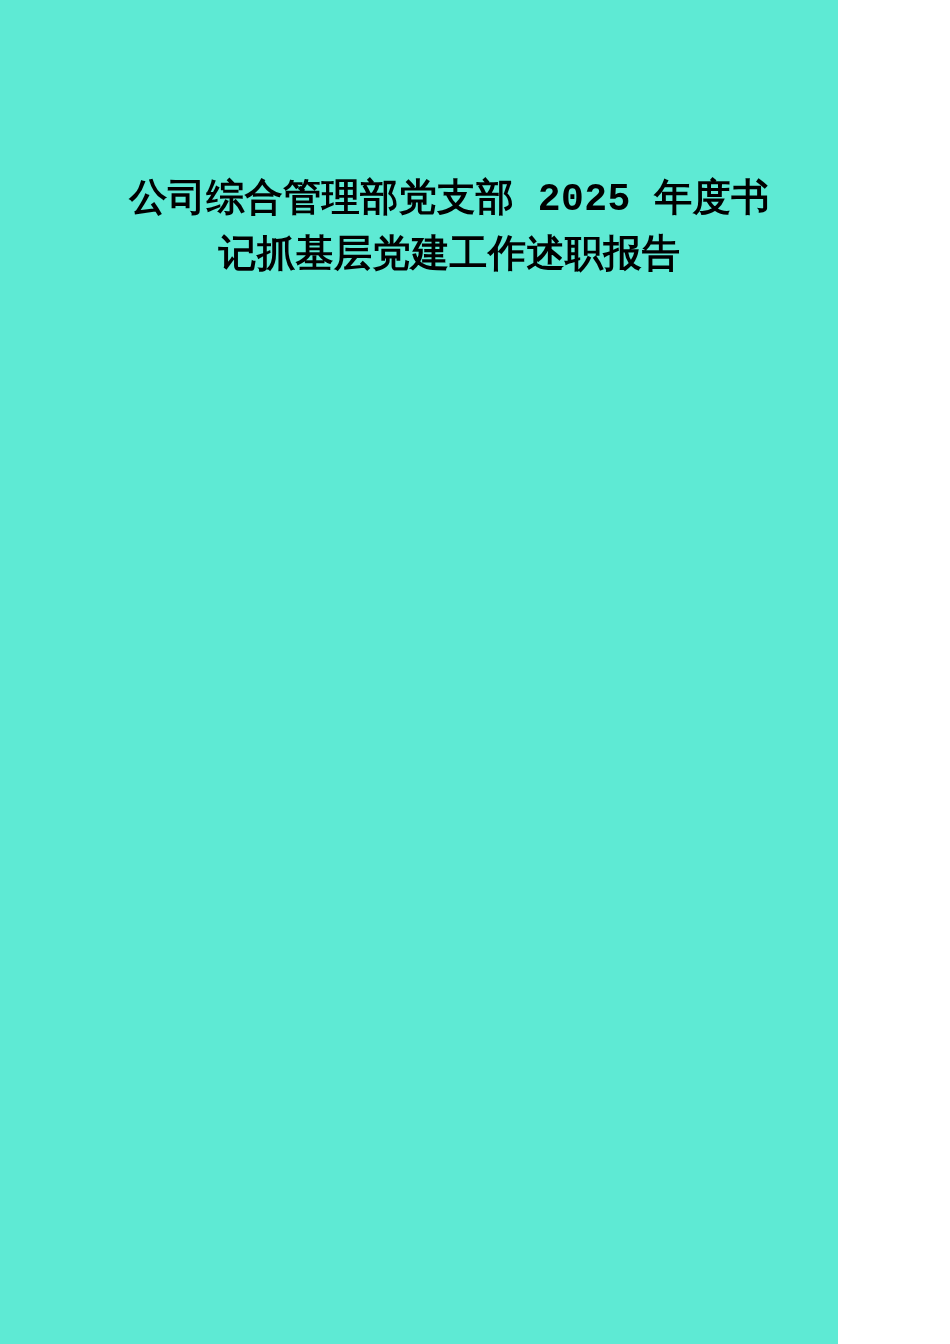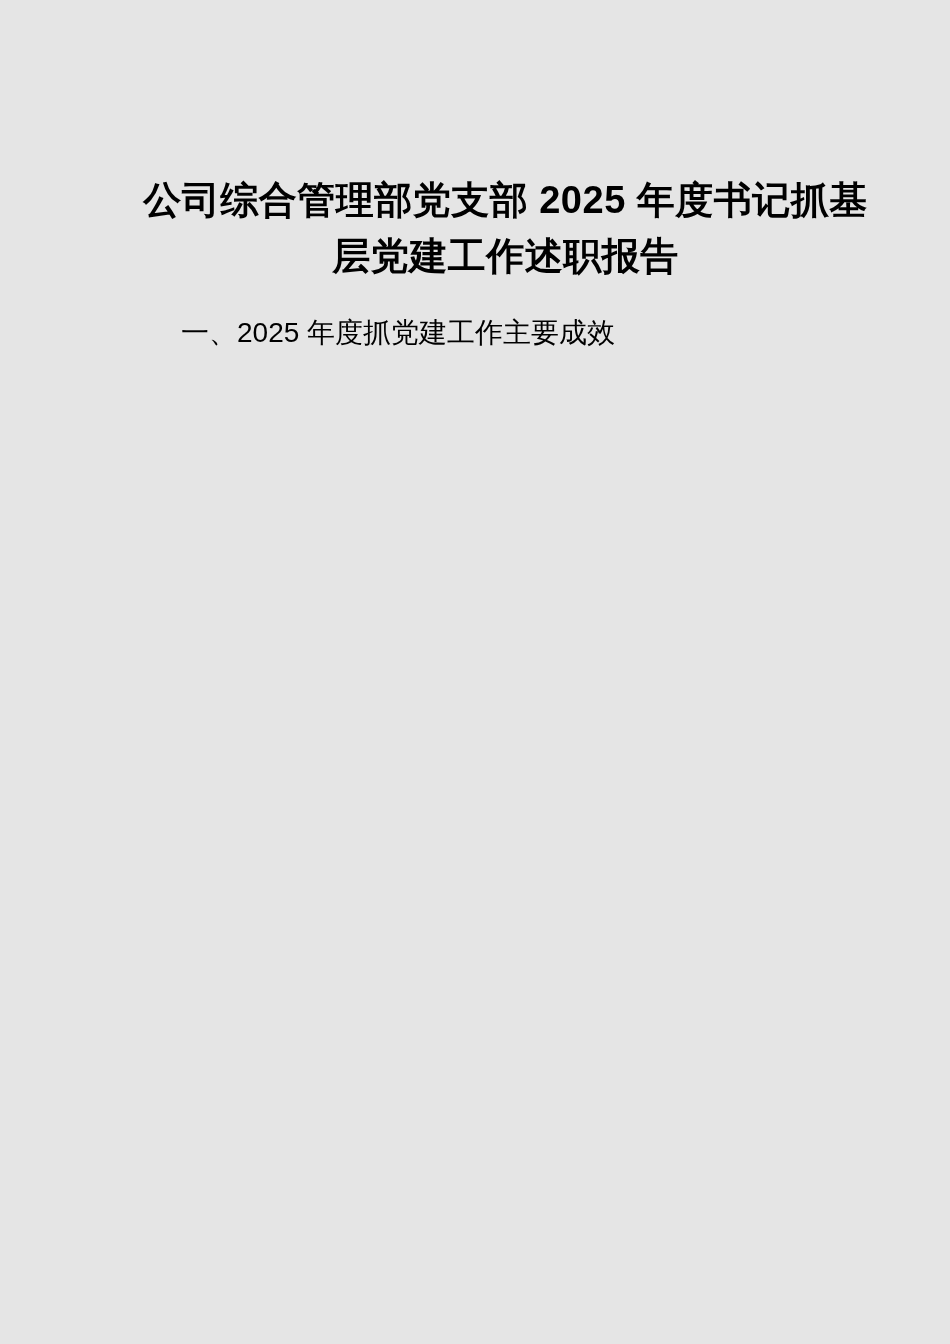--- a/index.html
+++ b/index.html
@@ -2,25 +2,26 @@
 <html><head>
 <meta charset="utf-8">
 <style>
   * { margin: 0; padding: 0; box-sizing: border-box; }
   html, body {
     background: #ffffff;
     font-family: "Liberation Sans", "DejaVu Sans", sans-serif;
   }
   .page {
     position: relative;
-    width: 950px;
+    width: 838px;
     height: 1344px;
-    background: #e5e5e5;
+    background: #5eead4;
     color: #000000;
     overflow: hidden;
+    font-family: Liberation Mono, monospace;
   }
   .content {
     padding-left: 125px;
     padding-right: 64px;
     padding-top: 172px;
   }
   .doc-title {
     font-size: 38px;
     font-weight: bold;
     line-height: 56px;
@@ -52,18 +53,17 @@
 <body>
 
 <div class="page">
   <div class="content">
 
     <h1 class="doc-title">公司综合管理部党支部 2025 年度书记抓基层党建工作述职报告</h1>
 
     <div class="doc-body">
 
 
-      <p class="section-heading">一、2025 年度抓党建工作主要成效</p>
 
 
     </div>
   </div>
 </div>
 
 </body></html>

